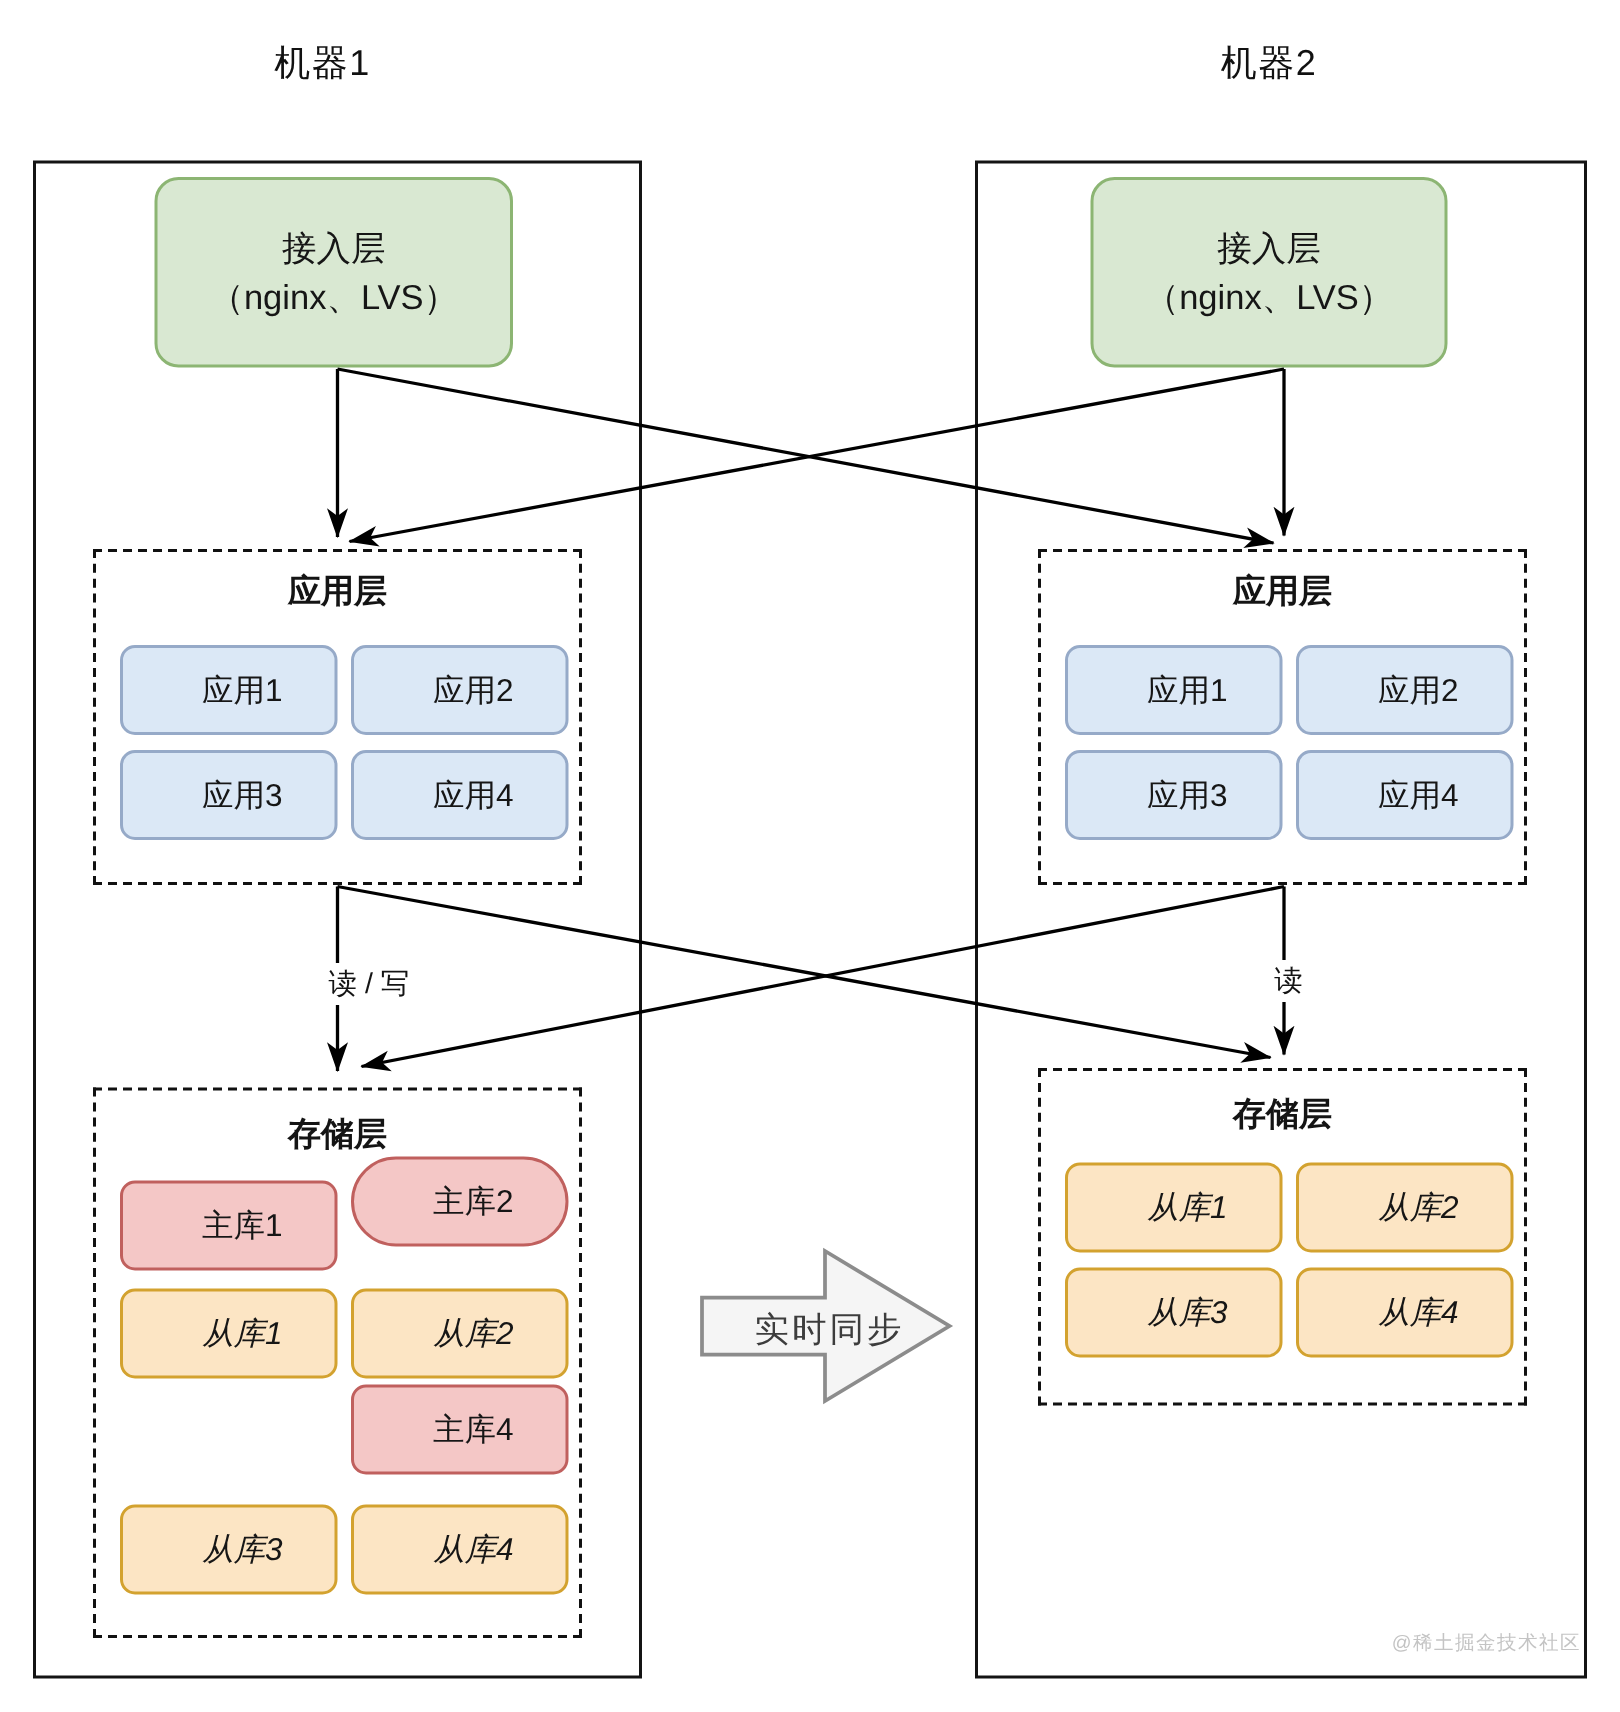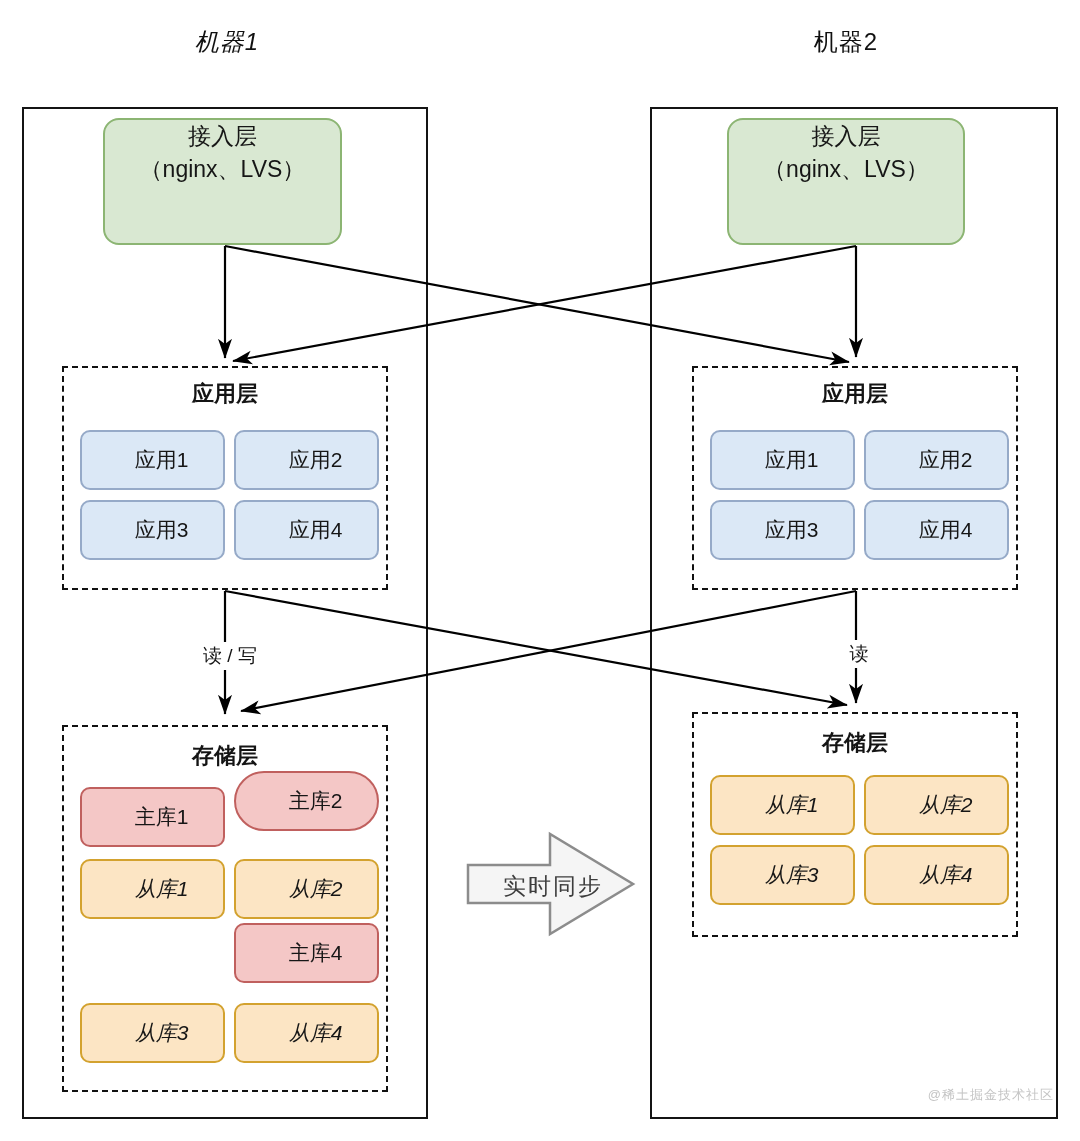--- a/index.html
+++ b/index.html
@@ -11,21 +11,21 @@
     position:absolute;top:26px;width:130px;text-align:center;
     font-size:24px;font-weight:500;color:#111;letter-spacing:1px;
   }
   .machine-panel{
     position:absolute;top:107px;height:1012px;border:2.5px solid #141414;
     box-sizing:border-box;background:#ffffff;
   }
   .access-box{
     position:absolute;height:127px;box-sizing:border-box;
     background:#d9e8d2;border:2px solid #8cb573;border-radius:16px;
-    display:flex;flex-direction:column;align-items:center;
+    display:flex;flex-direction:column;align-items:center;justify-content:center;
     font-size:23px;line-height:33px;color:#161616;z-index:2;
   }
   .dashed-layer{
     position:absolute;box-sizing:border-box;border:2px dashed #111;background:#ffffff;z-index:2;
   }
   .layer-title{
     position:absolute;top:11px;left:0;width:100%;text-align:center;
     font-size:22px;color:#141414;font-weight:bold;
   }
   .node{
@@ -47,21 +47,21 @@
   }
   .watermark{
     position:absolute;z-index:5;font-size:13px;color:#c4c4c4;letter-spacing:1px;
   }
 </style>
 </head>
 <body>
 
 <div class="canvas">
 
-  <div class="machine-title" style="left:162px;font-style:italic;">机器1</div>
+  <div class="machine-title" style="left:150px;">机器1</div>
   <div class="machine-title" style="left:781px;">机器2</div>
 
   <div class="machine-panel" style="left:22px;width:406px;"></div>
   <div class="machine-panel" style="left:650px;width:408px;"></div>
 
   <div class="access-box" style="left:103px;top:118px;width:239px;">
     <div>接入层</div>
     <div>（nginx、LVS）</div>
   </div>
 
@@ -117,20 +117,20 @@
       <line x1="856" y1="246" x2="856" y2="357" marker-end="url(#ah)"></line>
       <line x1="856" y1="246" x2="233" y2="361" marker-end="url(#ah)"></line>
       <line x1="225" y1="591" x2="225" y2="714" marker-end="url(#ah)"></line>
       <line x1="225" y1="591" x2="847" y2="705" marker-end="url(#ah)"></line>
       <line x1="856" y1="591" x2="856" y2="703" marker-end="url(#ah)"></line>
       <line x1="856" y1="591" x2="241" y2="711" marker-end="url(#ah)"></line>
     </g>
     <polygon points="468,865 550,865 550,834 633,884 550,934 550,903 468,903" fill="#f5f5f5" stroke="#8c8c8c" stroke-width="2.5" stroke-linejoin="miter"></polygon>
   </svg>
 
-  <div class="edge-label" style="left:188px;top:642px;width:78px;text-align:center;">读 / 写</div>
+  <div class="edge-label" style="left:204px;top:642px;width:78px;text-align:center;">读 / 写</div>
   <div class="edge-label" style="left:834px;top:640px;width:44px;">读</div>
 
   <div class="sync-label" style="left:488px;top:871px;width:130px;">实时同步</div>
 
   <div class="watermark" style="left:880px;top:1086px;width:174px;text-align:right;">@稀土掘金技术社区</div>
 
 </div>
 
 </body></html>

